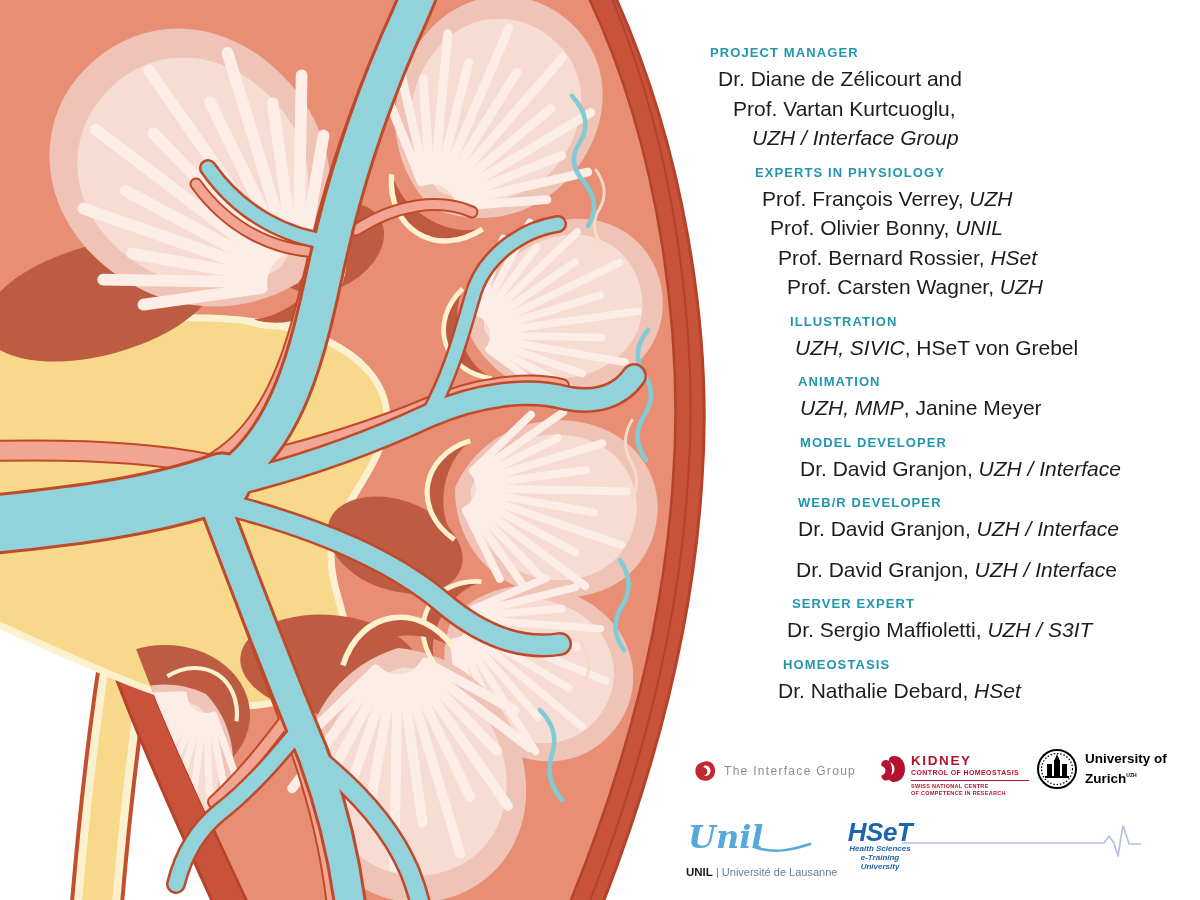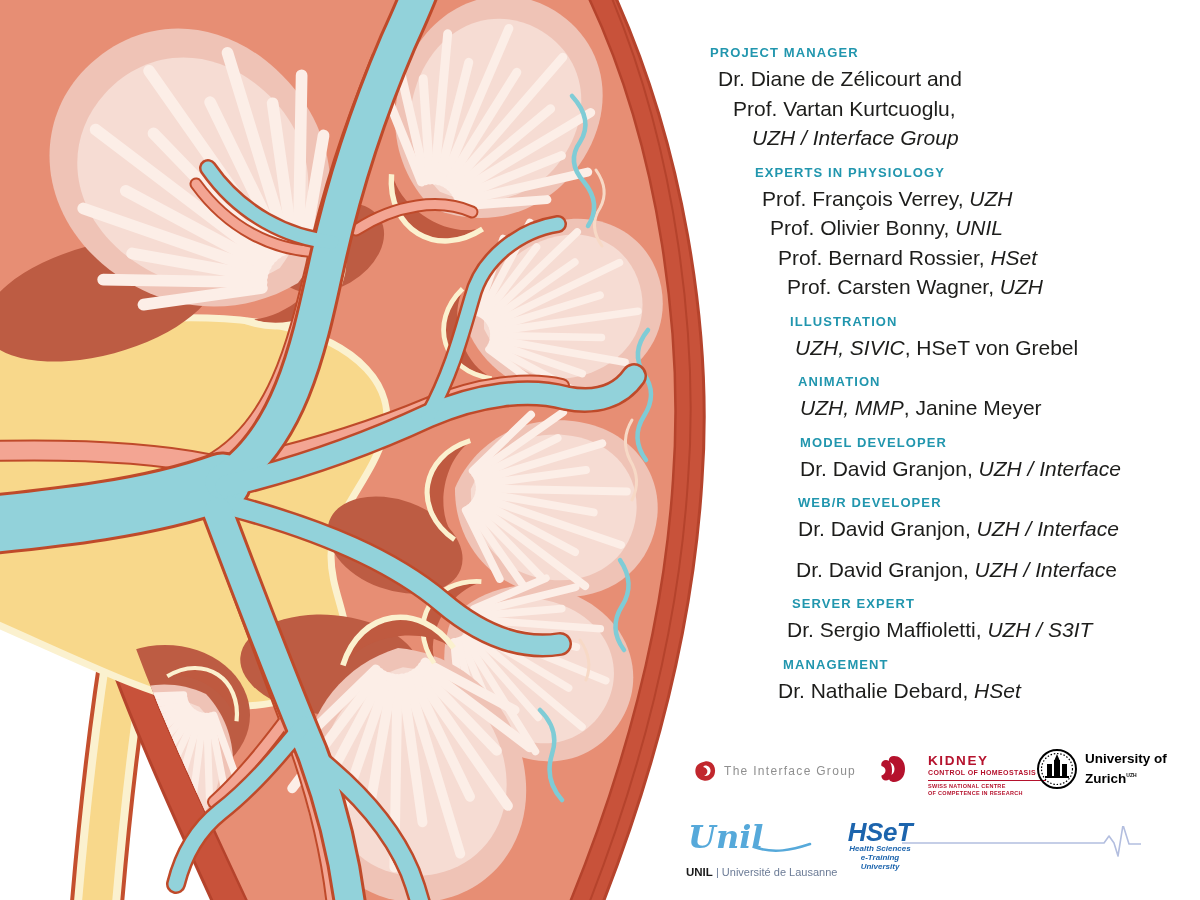--- a/index.html
+++ b/index.html
@@ -14,21 +14,21 @@
   .sec-h{
     margin:0 0 3px 0;font-size:13px;line-height:17px;font-weight:bold;
     color:#2196ae;letter-spacing:1.1px;
   }
   .line{font-size:21px;line-height:29.5px;color:#1d1d1b}
   .em{font-style:italic}
   
   .logo{position:absolute}
   #lg-interface{left:694px;top:760px;display:flex;align-items:center;gap:8px}
   .ig-label{font-size:12px;color:#8f8f8f;letter-spacing:1.3px}
-  #lg-nccr{left:879px;top:754px;display:flex;gap:22px;color:#b5122d}
+  #lg-nccr{left:879px;top:754px;display:flex;gap:5px;color:#b5122d}
   .nccr-k{font-size:13.5px;font-weight:bold;letter-spacing:1.6px;line-height:14px}
   .nccr-c{font-size:7px;font-weight:bold;letter-spacing:.4px;line-height:9px}
   .nccr-div{border-top:1px solid #b5122d;width:118px;margin:3px 0 2px}
   .nccr-s{font-size:5.5px;font-weight:bold;letter-spacing:.3px;line-height:7px}
   #lg-uzh{left:1036px;top:748px;display:flex;gap:7px;align-items:center;color:#000}
   .uzh-txt{font-size:13.5px;font-weight:bold;line-height:16px}
   .uzh-txt sup{font-size:5px}
   #lg-unil{left:686px;top:818px}
   .unil-tag{font-size:11px;color:#6b7b96;margin-top:2px;white-space:nowrap}
   .unil-tag b{color:#1a1a1a;font-size:11.5px}
@@ -213,21 +213,21 @@
   <div class="sec">
     <div class="line" style="margin-left:96px"><span>Dr. David Granjon, </span><span class="em">UZH / Interfac</span><span>e</span></div>
   </div>
 
   <div class="sec">
     <h3 class="sec-h" style="margin-left:92px">SERVER EXPERT</h3>
     <div class="line" style="margin-left:87px"><span>Dr. Sergio Maffioletti, </span><span class="em">UZH / S3IT</span><span></span></div>
   </div>
 
   <div class="sec">
-    <h3 class="sec-h" style="margin-left:83px">MANAGEMENT</h3>
+    <h3 class="sec-h" style="margin-left:83px">HOMEOSTASIS</h3>
     <div class="line" style="margin-left:78px"><span>Dr. Nathalie Debard, </span><span class="em">HSet</span><span></span></div>
   </div>
 
 </div>
 
 <div class="logo" id="lg-interface">
   <svg width="22" height="22" viewBox="0 0 24 24">
     <path d="M12 1.5 C18 .5 23 5 23 11.5 C23 18.5 18 23 11.5 22.5 C5.5 22 1 17.5 1.5 11 C2 5 7 2.5 12 1.5 Z" fill="#c1272d"></path>
     <path d="M12 6 C16 6 18.5 9 18 12.5 C17.5 16 14.5 18 11 17.5 C13.5 16 15 14 14.5 11.5 C14 9.5 12.5 8 10 7.5 C10.5 6.8 11.2 6.2 12 6 Z" fill="#ffffff"></path>
   </svg>

